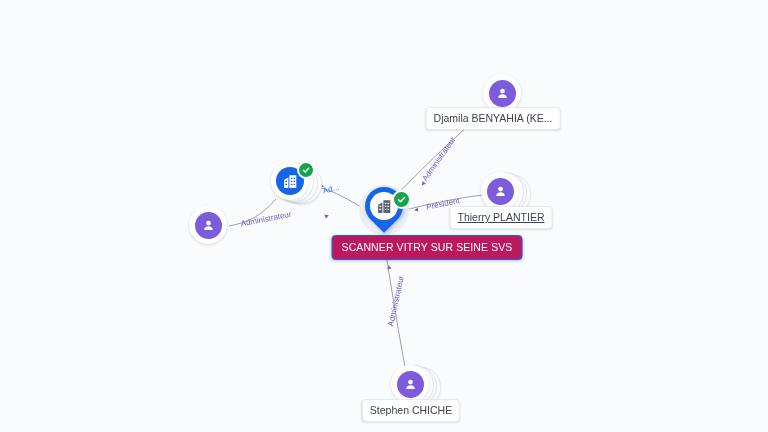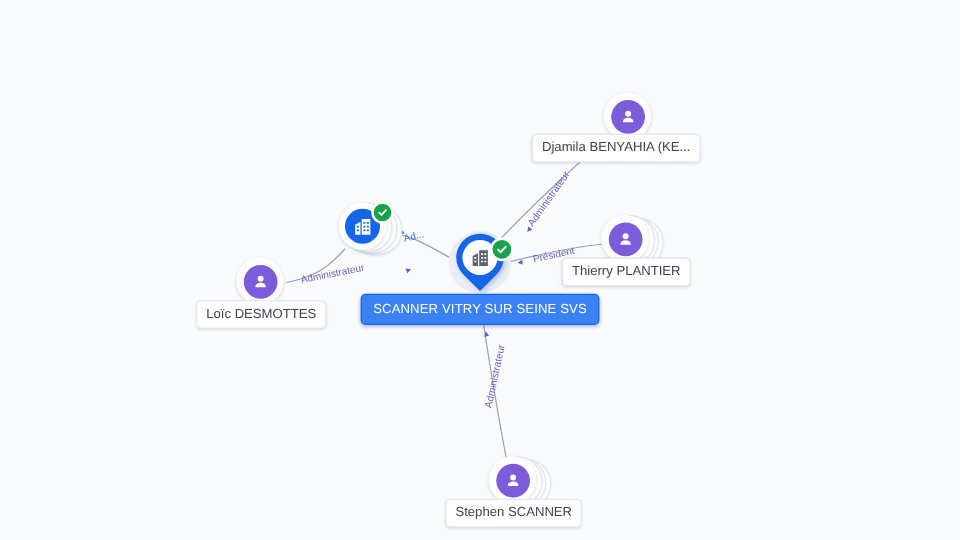--- a/index.html
+++ b/index.html
@@ -171,27 +171,28 @@
     font-size: 10.5px;
     line-height: 14px;
     padding: 3px 7px 4px 7px;
     border-radius: 4px;
     background: #ffffff;
     color: #3c4252;
     border: 1px solid #e6e8f0;
     box-shadow: 0 1px 2px rgba(40,50,90,.13);
   }
   .node-label.primary {
-    background: #3b82f6;
+    background: #be185d;
     color: #ffffff;
     border: 1px solid #1565e8;
     font-size: 10.5px;
     letter-spacing: .1px;
     padding: 4px 9px 5px 9px;
     box-shadow: 0 1px 3px rgba(20,60,140,.3);
+    margin-left: 43px;
   }
   .edge-label {
     position: absolute;
     transform-origin: 50% 50%;
     white-space: nowrap;
     font-size: 8px;
     color: #6b5fc4;
     pointer-events: none;
   }
   .edge-label.blue { color: #2f6fe0; }
@@ -243,21 +244,20 @@
       <div class="avatar-outer">
         <div class="avatar-inner">
           <svg width="15" height="15" viewBox="0 0 24 24" fill="#ffffff">
             <circle cx="12" cy="8" r="3.8"></circle>
             <path d="M12 13c-4 0-6.6 2.2-6.6 4.6V19h13.2v-1.4C18.6 15.2 16 13 12 13z"></path>
           </svg>
         </div>
       </div>
     </div>
   </div>
-  <div class="node-label" style="left:209px; top:240px;">Loïc DESMOTTES</div>
 
   <div class="node" style="left:293px; top:182px;">
     <div class="company-stack">
       <div class="co-card c3"></div>
       <div class="co-card c2"></div>
       <div class="co-card c1"></div>
       <div class="company-outer">
         <div class="company-inner">
           <svg width="17" height="17" viewBox="0 0 24 24" fill="#ffffff">
             <path d="M3 21V9.6l6-3.4V21H3zm1.8-8.4h2.4v-1.8H4.8v1.8zm0 4.2h2.4v-1.8H4.8v1.8z"></path>
@@ -295,38 +295,38 @@
       <div class="avatar-outer">
         <div class="avatar-inner">
           <svg width="15" height="15" viewBox="0 0 24 24" fill="#ffffff">
             <circle cx="12" cy="8" r="3.8"></circle>
             <path d="M12 13c-4 0-6.6 2.2-6.6 4.6V19h13.2v-1.4C18.6 15.2 16 13 12 13z"></path>
           </svg>
         </div>
       </div>
     </div>
   </div>
-  <div class="node-label" style="left:501px; top:206px;">Thierry PLANTIER</div>
+  <div class="node-label" style="left:501px; top:206px;text-decoration:underline;">Thierry PLANTIER</div>
 
   <div class="node" style="left:411px; top:385px;">
     <div class="person-stack">
       <div class="stack-card c3"></div>
       <div class="stack-card c2"></div>
       <div class="stack-card c1"></div>
       <div class="avatar-outer">
         <div class="avatar-inner">
           <svg width="15" height="15" viewBox="0 0 24 24" fill="#ffffff">
             <circle cx="12" cy="8" r="3.8"></circle>
             <path d="M12 13c-4 0-6.6 2.2-6.6 4.6V19h13.2v-1.4C18.6 15.2 16 13 12 13z"></path>
           </svg>
         </div>
       </div>
     </div>
   </div>
-  <div class="node-label" style="left:411px; top:399px;">Stephen SCANNER</div>
+  <div class="node-label" style="left:411px; top:399px;">Stephen CHICHE</div>
 
   <div class="node" style="left:384px; top:212px;">
     <div class="pin-wrap">
       <div class="pin-halo"></div>
       <div class="pin-shape"></div>
       <div class="pin-face">
         <svg width="17" height="17" viewBox="0 0 24 24" fill="#5c6372">
           <path d="M3 21V9.6l6-3.4V21H3zm1.8-8.4h2.4v-1.8H4.8v1.8zm0 4.2h2.4v-1.8H4.8v1.8z"></path>
           <path d="M10.4 21V3h9.8v18h-9.8zm2-12.6h2.2V6.6h-2.2v1.8zm3.8 0h2.2V6.6h-2.2v1.8zm-3.8 4.2h2.2v-1.8h-2.2v1.8zm3.8 0h2.2v-1.8h-2.2v1.8zm-3.8 4.2h2.2v-1.8h-2.2v1.8zm3.8 0h2.2v-1.8h-2.2v1.8z"></path>
         </svg>

